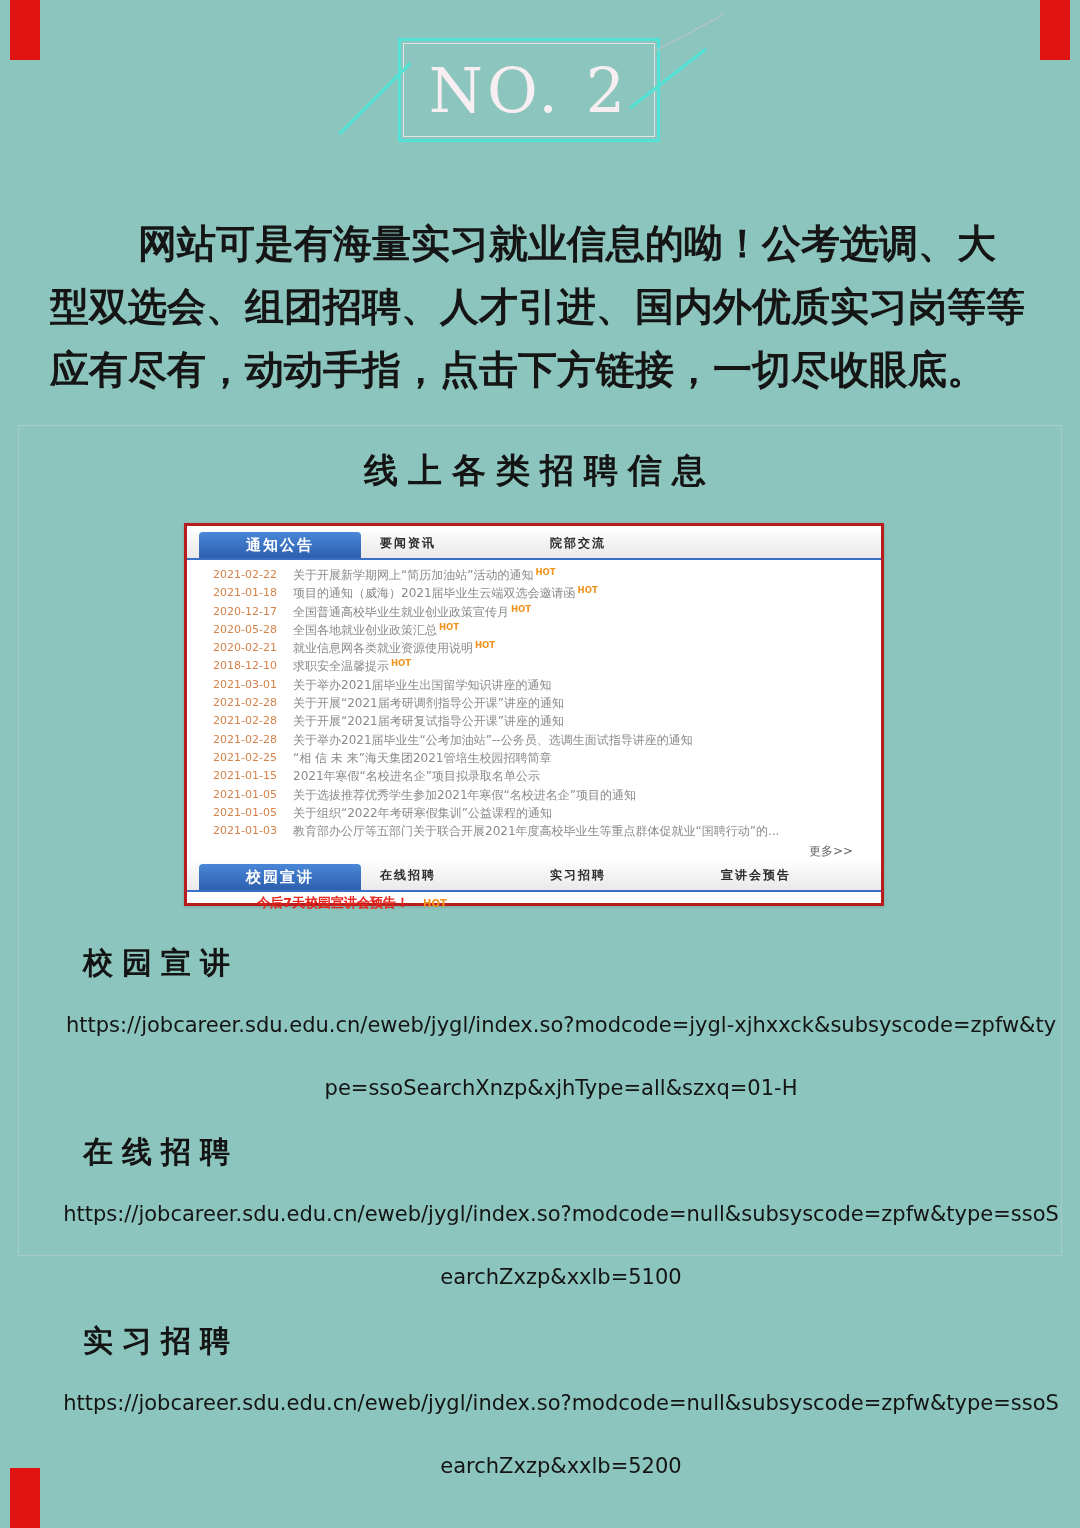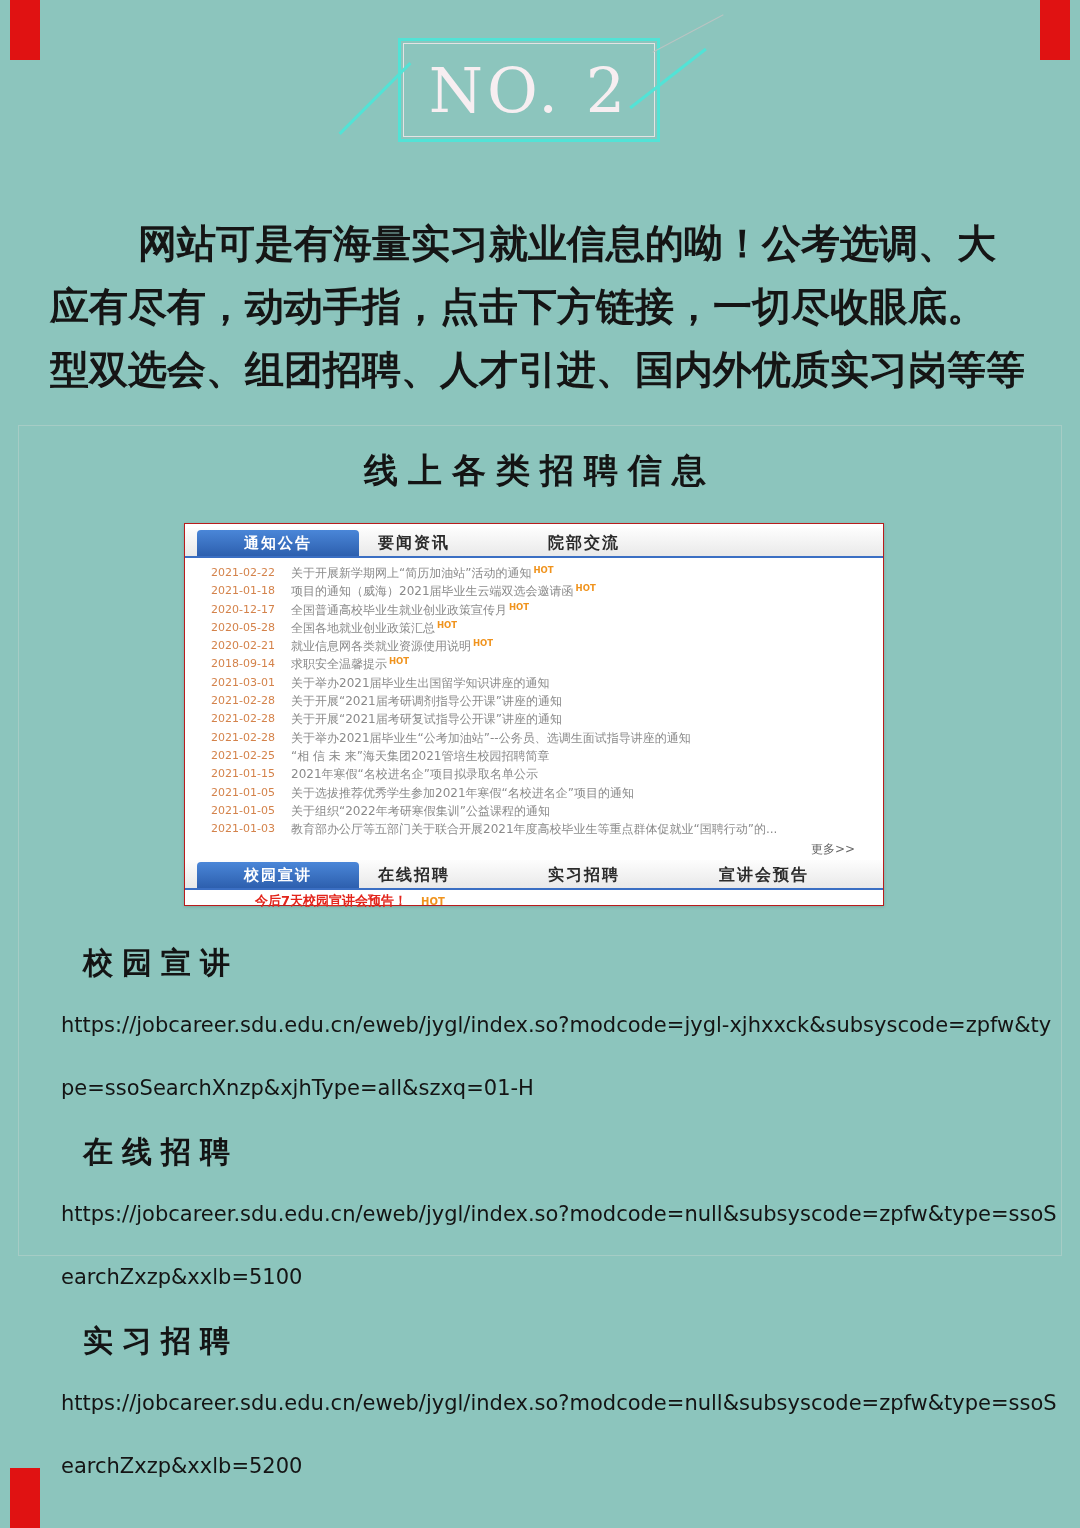--- a/index.html
+++ b/index.html
@@ -19,61 +19,61 @@
   .diag-b { left:648px; top:33px; width:80px; height:1px; background:#b9c4c2; transform:rotate(-28deg); }
   .diag-c { left:325px; top:97px; width:100px; height:3px; transform:rotate(-45deg); }
 
   .intro { position:absolute; left:50px; top:212px; width:985px; font-size:39px; font-weight:bold; color:#151515; }
   .intro-line { height:63px; line-height:63px; white-space:nowrap; }
   .intro-line.first { text-indent:88px; }
 
   .card { position:absolute; left:18px; top:425px; width:1044px; height:831px; border:1px solid #a6ccc5; }
   .card-title { position:absolute; top:22px; left:0; width:100%; text-align:center; font-size:34px; font-weight:bold; letter-spacing:10px; color:#141414; }
 
-  .shot { position:absolute; left:165px; top:97px; width:700px; height:383px; background:#ffffff; border:1px solid #b91c1c; box-shadow:0 1px 3px rgba(0,0,0,0.15); }
+  .shot { position:absolute; left:165px; top:97px; width:700px; height:383px; background:#ffffff; border:3px solid #b91c1c; box-shadow:0 1px 3px rgba(0,0,0,0.15); }
   .tabbar { position:absolute; left:0; width:100%; height:30px; background:linear-gradient(#fdfdfd,#e9e9e9); border-bottom:2px solid #3b6fc3; }
   .tabbar-1 { top:4px; }
   .tabbar-2 { top:336px; }
   .tab-active { position:absolute; left:12px; top:2px; width:162px; height:26px; background:linear-gradient(#4a86d8,#2d5fae); border-radius:4px 4px 0 0; color:#ffffff; font-size:15px; font-weight:bold; text-align:center; line-height:26px; letter-spacing:2px; }
-  .tab-label { position:absolute; top:5px; font-size:16px; font-weight:bold; color:#2b2b2b; letter-spacing:2px; }
+  .tab-label { position:absolute; top:5px; font-size:12px; font-weight:bold; color:#2b2b2b; letter-spacing:2px; }
 
   .notice-list { position:absolute; left:26px; top:40px; width:655px; }
   .notice-row { display:flex; align-items:center; height:18.3px; line-height:18.3px; font-size:12px; white-space:nowrap; }
   .notice-date { color:#d4824a; width:80px; flex:none; font-size:11px; }
   .notice-title { color:#8a8a8a; }
   .notice-hot { color:#f0931d; font-size:8.5px; font-weight:bold; margin-left:2px; position:relative; top:-3px; }
   .more { position:absolute; right:28px; top:317px; font-size:12px; color:#666666; }
 
   .shot-footer { position:absolute; left:70px; top:368px; font-size:13px; font-weight:bold; color:#e3241b; white-space:nowrap; }
   .shot-footer .hot { color:#f0931d; font-size:10px; margin-left:14px; }
 
   .sections { position:absolute; left:42px; top:505px; width:1000px; color:#141414; }
   .sec-heading { height:63px; line-height:63px; font-size:30px; font-weight:bold; letter-spacing:9px; padding-left:22px; }
-  .url-line { height:63px; line-height:63px; font-size:21px; white-space:nowrap; }
+  .url-line { height:63px; line-height:63px; font-size:21px; white-space:nowrap;text-align:center; }
 </style>
 </head>
 <body>
 
 <div class="accent accent-tl"></div>
 <div class="accent accent-tr"></div>
 <div class="accent accent-bl"></div>
 
 <div class="badge-box">
   <div class="badge-inner">
     <span class="badge-text">NO. 2</span>
   </div>
 </div>
 <div class="diag diag-a"></div>
 <div class="diag diag-b"></div>
 <div class="diag diag-c"></div>
 
 <div class="intro">
   <div class="intro-line first">网站可是有海量实习就业信息的呦！公考选调、大</div>
+  <div class="intro-line">型双选会、组团招聘、人才引进、国内外优质实习岗等等</div>
   <div class="intro-line">应有尽有，动动手指，点击下方链接，一切尽收眼底。</div>
-  <div class="intro-line">型双选会、组团招聘、人才引进、国内外优质实习岗等等</div>
 </div>
 
 <div class="card">
   <div class="card-title">线上各类招聘信息</div>
 
   <div class="shot">
     <div class="tabbar tabbar-1" id="tabbar1">
         <div class="tab-active">通知公告</div>
         <span class="tab-label" style="left: 193px;">要闻资讯</span>
         <span class="tab-label" style="left: 363px;">院部交流</span>
@@ -98,21 +98,21 @@
           <span class="notice-date">2020-05-28</span>
           <span class="notice-title">全国各地就业创业政策汇总</span>
           <span class="notice-hot">HOT</span>
         </div>
         <div class="notice-row">
           <span class="notice-date">2020-02-21</span>
           <span class="notice-title">就业信息网各类就业资源使用说明</span>
           <span class="notice-hot">HOT</span>
         </div>
         <div class="notice-row">
-          <span class="notice-date">2018-09-14</span>
+          <span class="notice-date">2018-12-10</span>
           <span class="notice-title">求职安全温馨提示</span>
           <span class="notice-hot">HOT</span>
         </div>
         <div class="notice-row">
           <span class="notice-date">2021-03-01</span>
           <span class="notice-title">关于举办2021届毕业生出国留学知识讲座的通知</span>
         </div>
         <div class="notice-row">
           <span class="notice-date">2021-02-28</span>
           <span class="notice-title">关于开展“2021届考研调剂指导公开课”讲座的通知</span>

